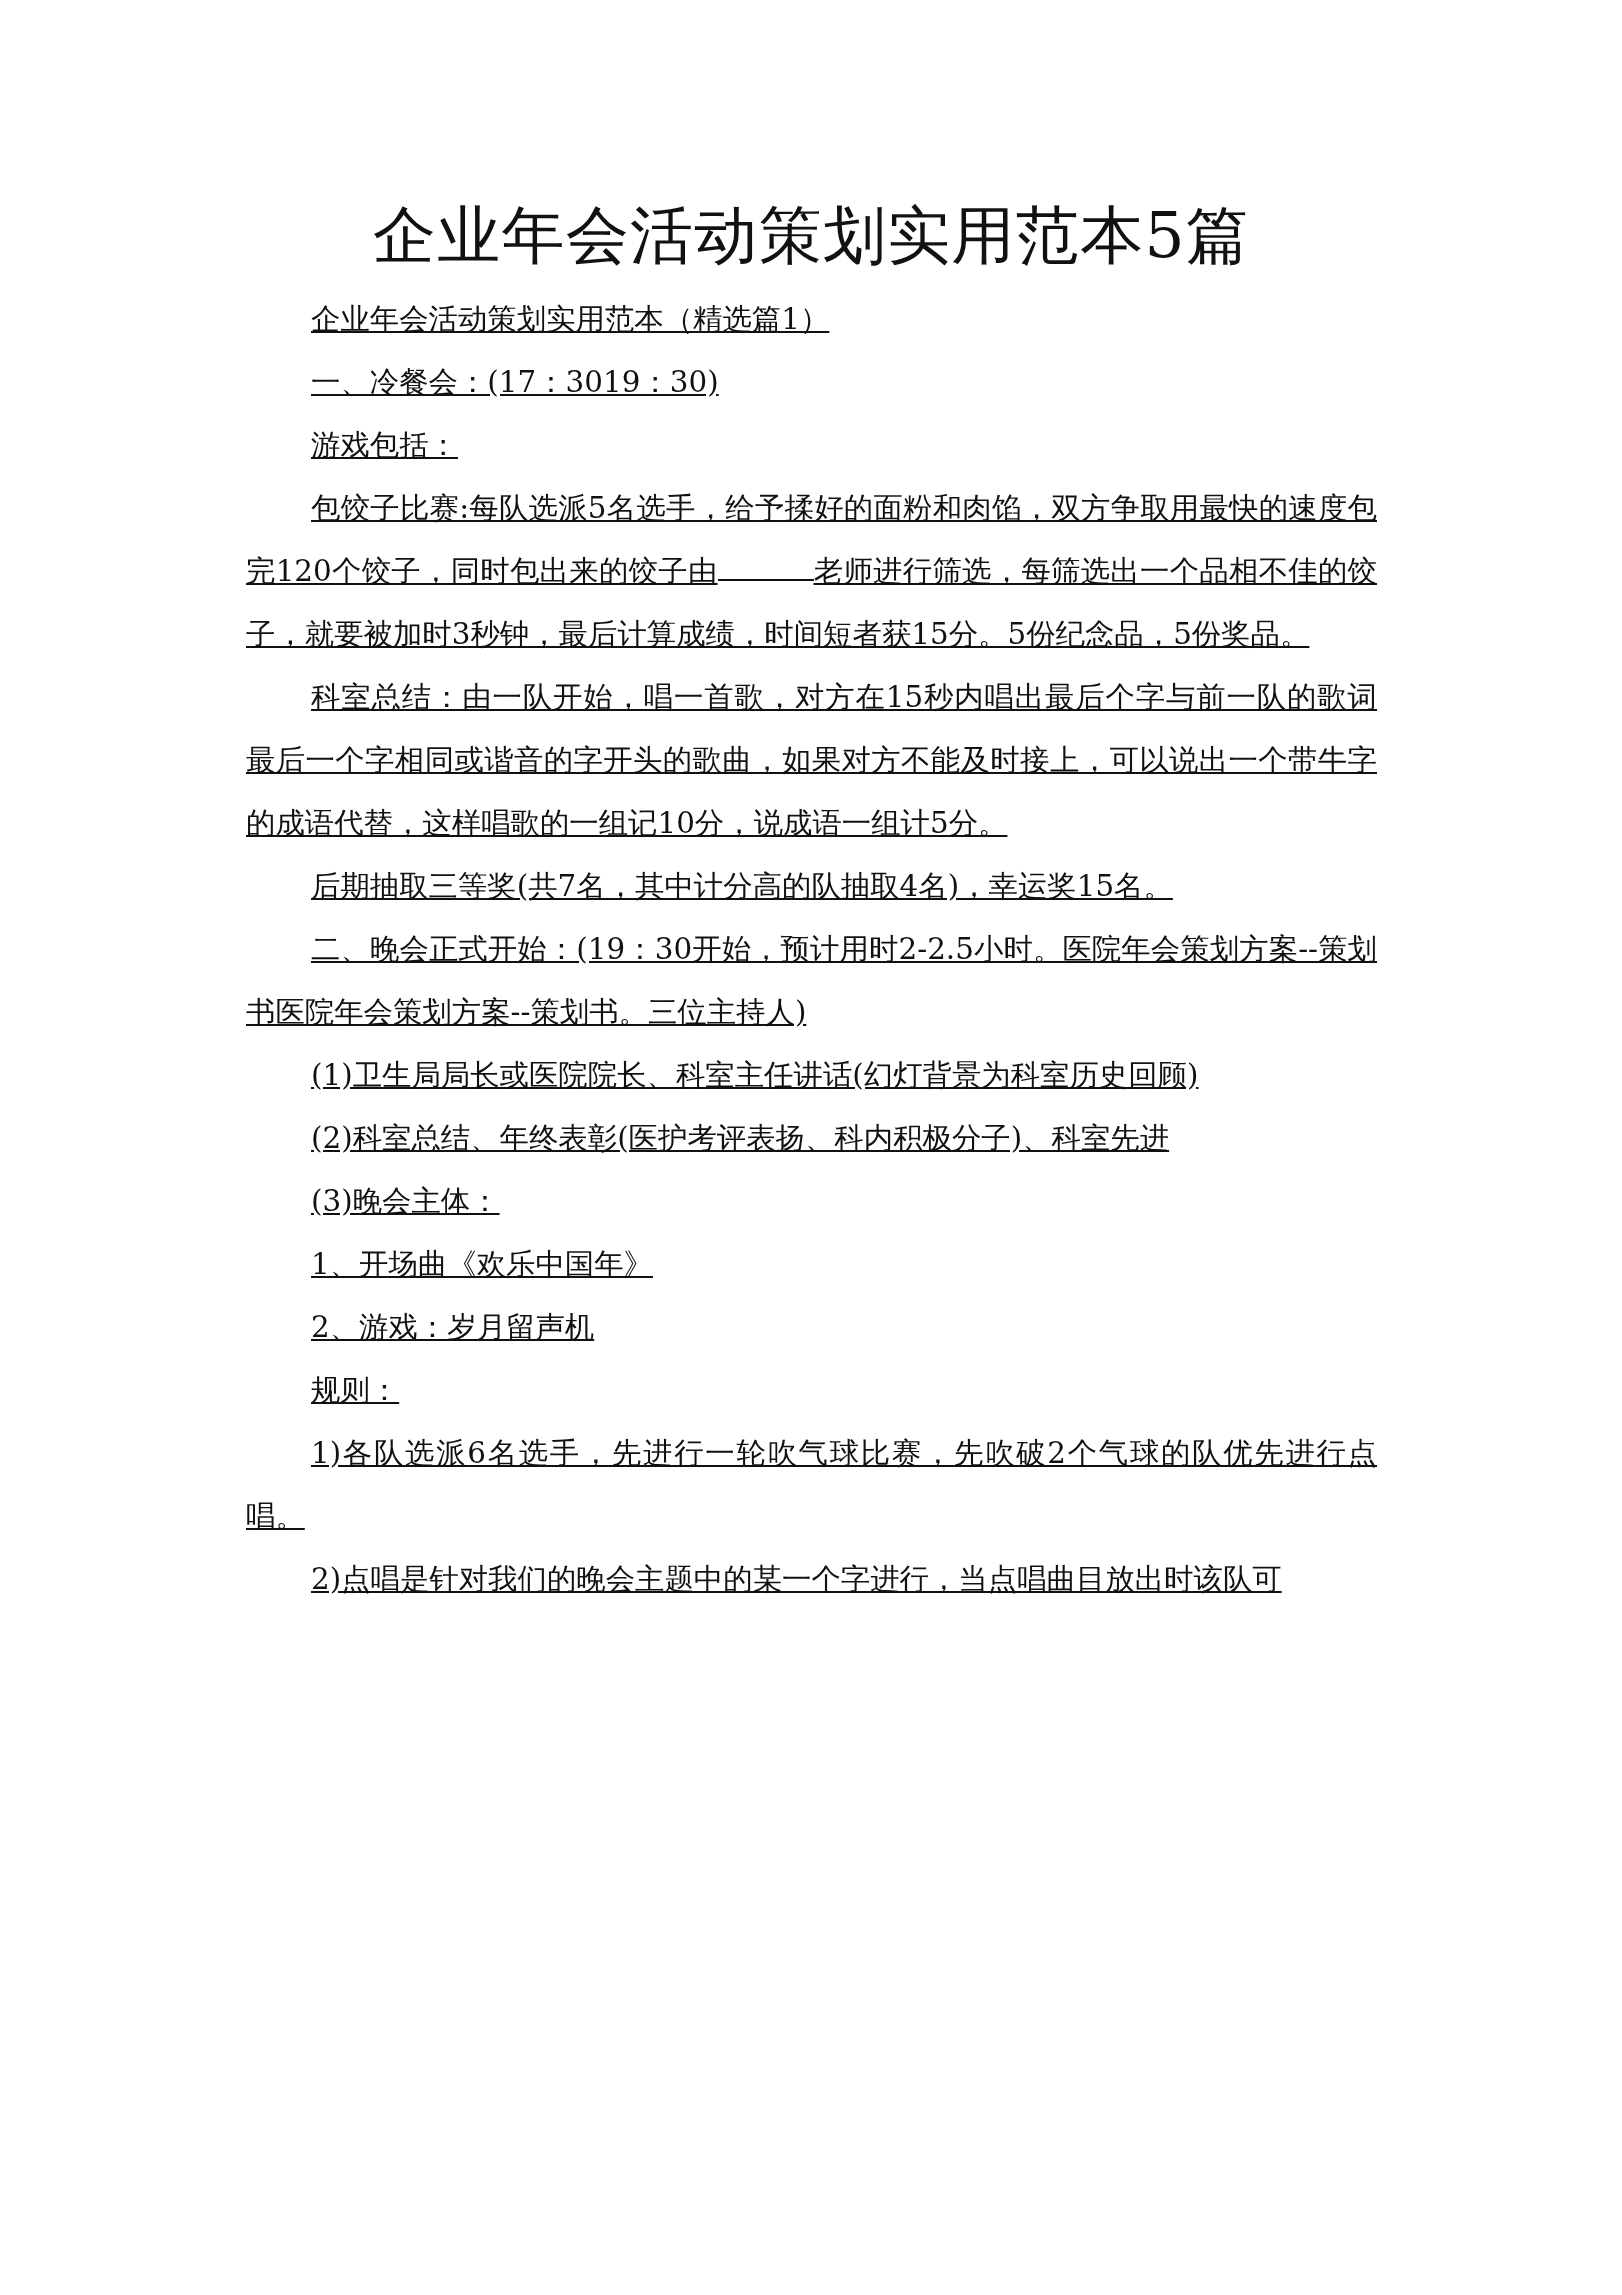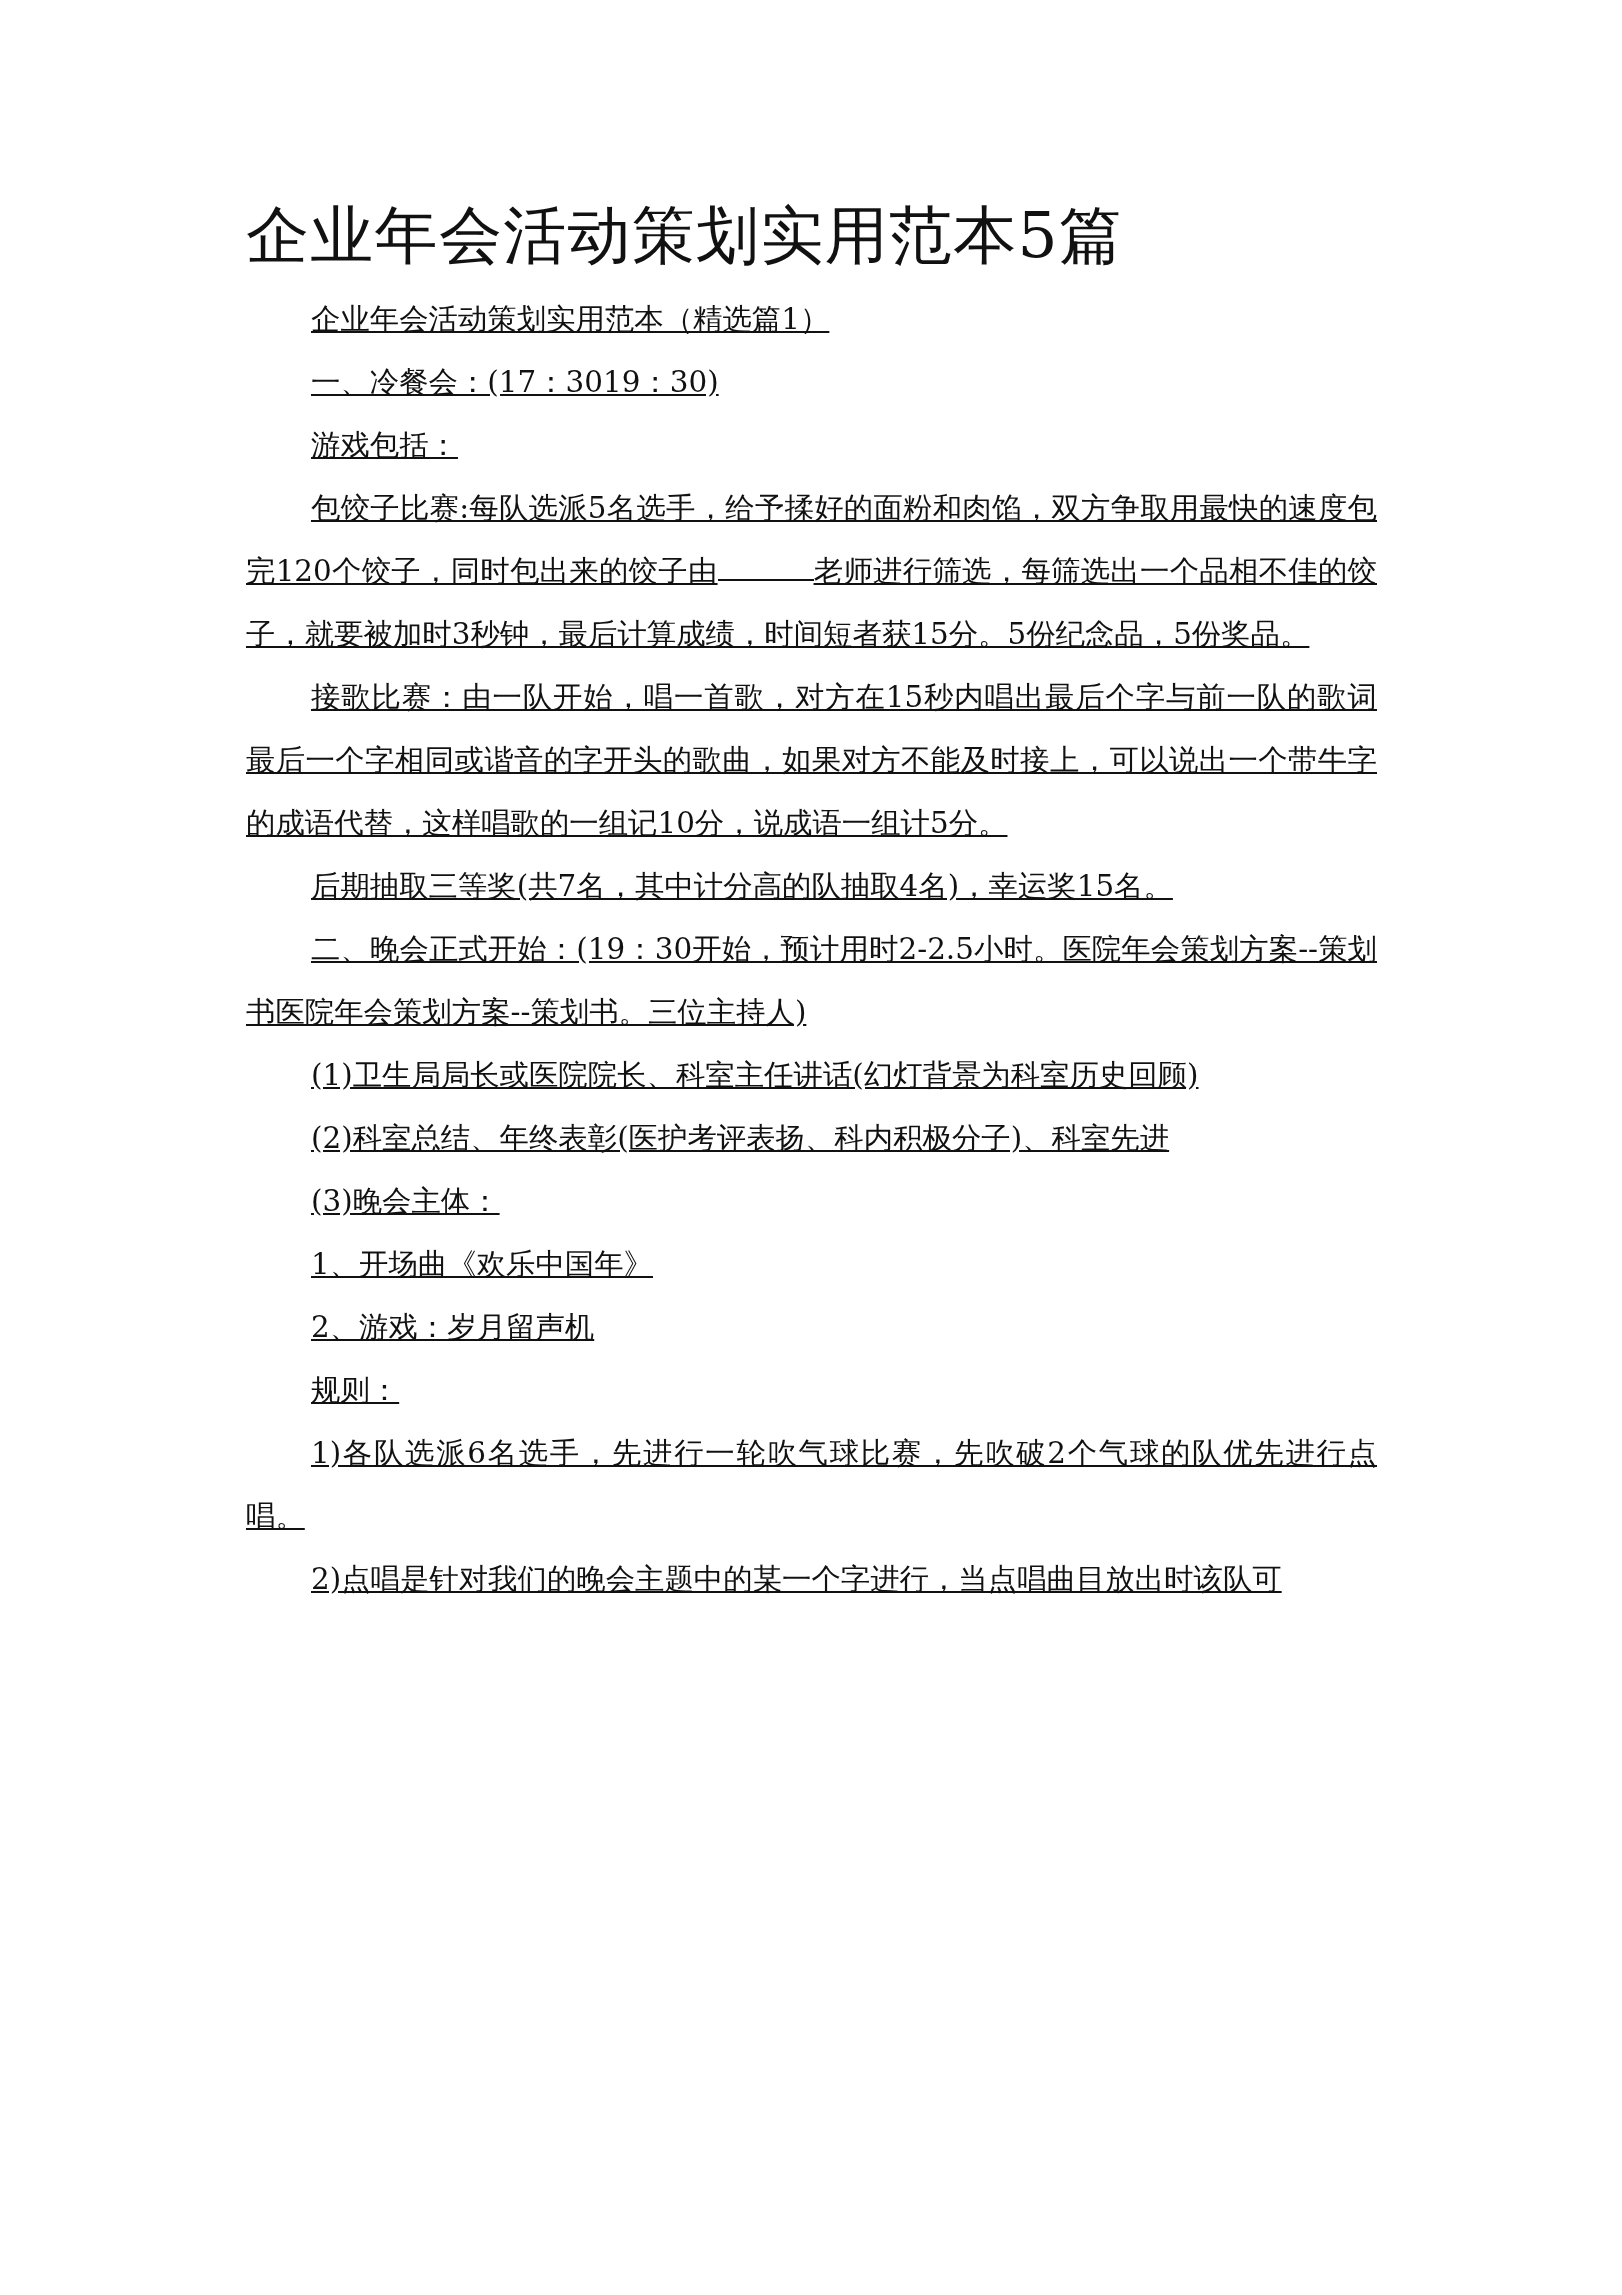--- a/index.html
+++ b/index.html
@@ -4,21 +4,21 @@
 <style>
   html, body { margin: 0; padding: 0; background: #ffffff; }
   body {
     width: 1623px; height: 2295px; position: relative; overflow: hidden;
     font-family: "DejaVu Serif", "Liberation Serif", serif;
     color: #111111;
   }
   .page { position: absolute; left: 246px; top: 0; width: 1131px; }
   .title {
     position: absolute; left: 0; width: 1131px; top: 193px;
-    text-align: left; font-size: 63px; line-height: 85px;
+    text-align: center; font-size: 63px; line-height: 85px;
     font-weight: normal; letter-spacing: 1.3px; margin: 0;
   }
   .body { position: absolute; left: 0; top: 288px; width: 1131px; }
   .p {
     font-size: 29.4px; line-height: 63px; margin: 0;
     text-align: justify; text-justify: inter-character;
     word-break: break-all;
   }
   .indent { text-indent: 65px; text-decoration: underline; }
   .blank { display: inline-block; border-bottom: 2px solid #111; height: 1em; vertical-align: baseline; }
@@ -29,21 +29,21 @@
 <body>
 
 <div class="page">
   <h1 class="title">企业年会活动策划实用范本5篇</h1>
 
   <div class="body">
     <p class="p indent">企业年会活动策划实用范本（精选篇1）</p>
     <p class="p indent">一、冷餐会：(17：3019：30)</p>
     <p class="p indent">游戏包括：</p>
     <p class="p indent"><span>包饺子比赛:每队选派5名选手，给予揉好的面粉和肉馅，双方争取用最快的速度包完120个饺子，同时包出来的饺子由</span><span class="blank b-long"></span><span>老师进行筛选，每筛选出一个品相不佳的饺子，就要被加时3秒钟，最后计算成绩，时间短者获15分。5份纪念品，5份奖品。</span></p>
-    <p class="p indent">接歌比赛：由一队开始，唱一首歌，对方在15秒内唱出最后个字与前一队的歌词最后一个字相同或谐音的字开头的歌曲，如果对方不能及时接上，可以说出一个带牛字的成语代替，这样唱歌的一组记10分，说成语一组计5分。</p>
+    <p class="p indent">科室总结：由一队开始，唱一首歌，对方在15秒内唱出最后个字与前一队的歌词最后一个字相同或谐音的字开头的歌曲，如果对方不能及时接上，可以说出一个带牛字的成语代替，这样唱歌的一组记10分，说成语一组计5分。</p>
     <p class="p indent">后期抽取三等奖(共7名，其中计分高的队抽取4名)，幸运奖15名。</p>
     <p class="p indent">二、晚会正式开始：(19：30开始，预计用时2-2.5小时。医院年会策划方案--策划书医院年会策划方案--策划书。三位主持人)</p>
     <p class="p indent">(1)卫生局局长或医院院长、科室主任讲话(幻灯背景为科室历史回顾)</p>
     <p class="p indent">(2)科室总结、年终表彰(医护考评表扬、科内积极分子)、科室先进</p>
     <p class="p indent">(3)晚会主体：</p>
     <p class="p indent">1、开场曲《欢乐中国年》</p>
     <p class="p indent">2、游戏：岁月留声机</p>
     <p class="p indent">规则：</p>
     <p class="p indent">1)各队选派6名选手，先进行一轮吹气球比赛，先吹破2个气球的队优先进行点唱。</p>
     <p class="p indent">2)点唱是针对我们的晚会主题中的某一个字进行，当点唱曲目放出时该队可</p>

